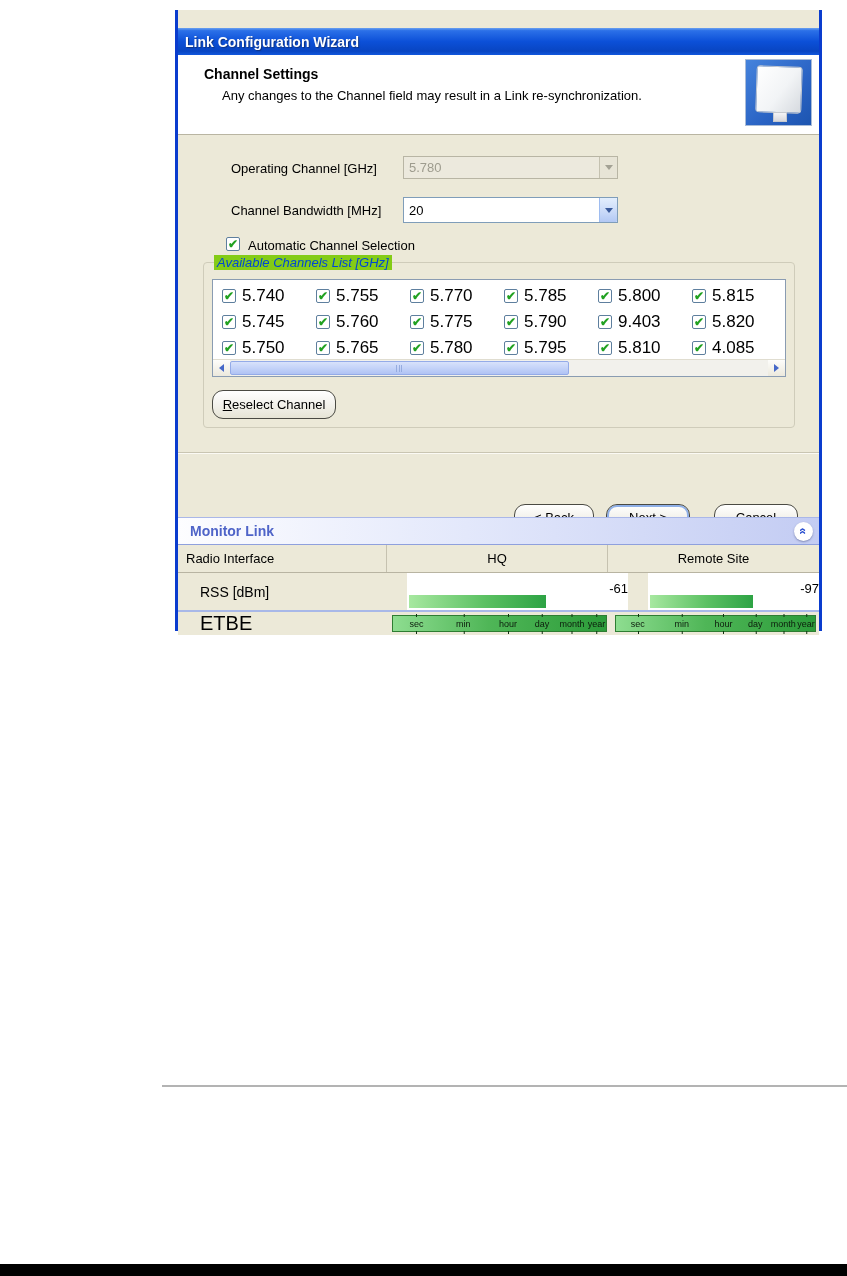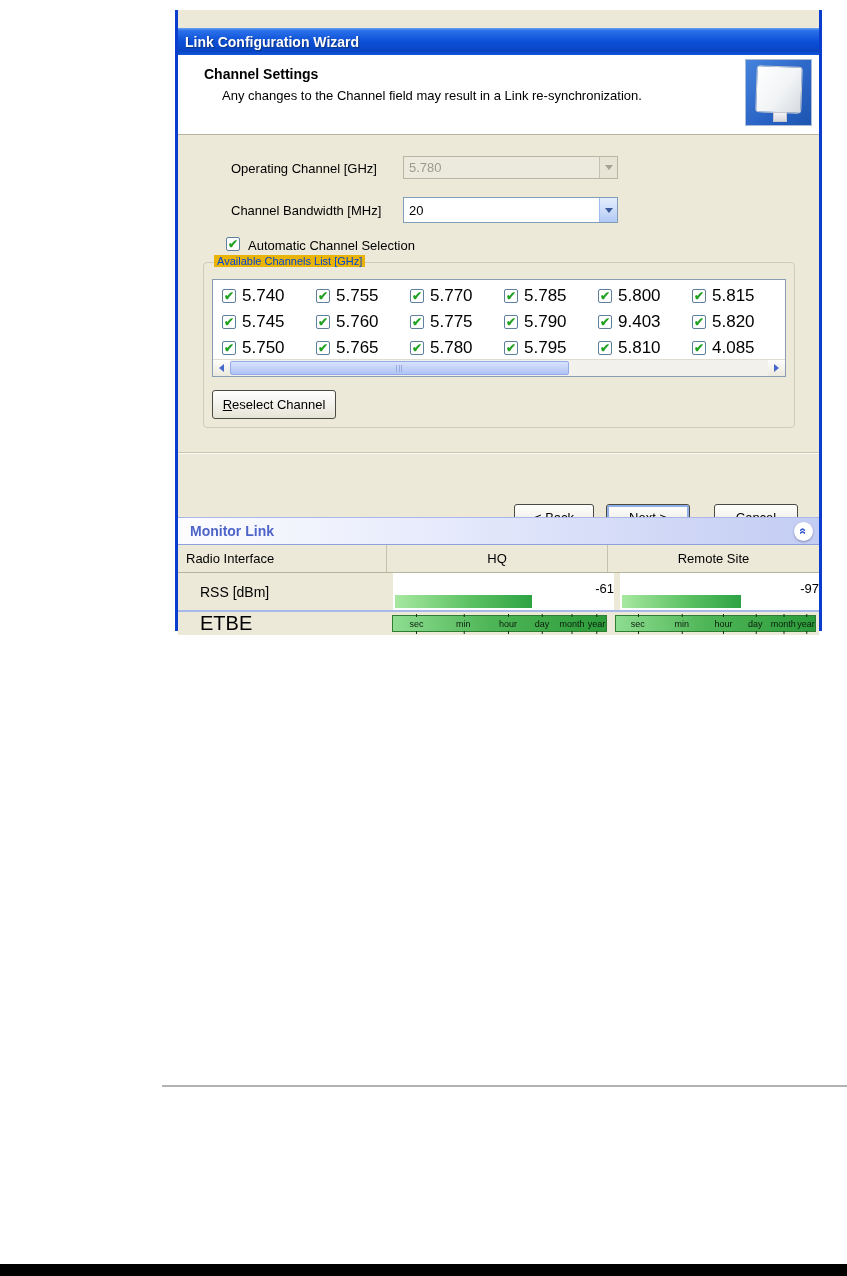--- a/index.html
+++ b/index.html
@@ -74,22 +74,22 @@
     border:1px solid #5e7f9e; border-radius:2px;
     display:flex; align-items:center; justify-content:center;
   }
   .cbx .mark { color:#21a121; font-size:12px; font-weight:bold; line-height:1; margin-top:-1px; }
 
   .groupbox {
     position:absolute; left:25px; top:252px; width:592px; height:166px;
     border:1px solid #cfccba; border-radius:4px;
   }
   .group-legend {
-    position:absolute; left:10px; top:-8px; background:#eab308; padding:0 3px;
-    color:#0046d5; font-size:11px;
+    position:absolute; left:10px; top:-8px; background:#84cc16; padding:0 3px;
+    color:#0046d5; font-size:13px;font-style:italic;
   }
   .listbox {
     position:absolute; left:8px; right:8px; top:16px; height:98px;
     background:#fff; border:1px solid #8a9cb2;
   }
   .chan-grid {
     position:absolute; left:4px; right:4px; top:3px; bottom:18px;
     display:grid; grid-template-columns:repeat(6,1fr); grid-auto-rows:26px;
     align-items:center;
   }
@@ -112,21 +112,21 @@
     position:absolute; left:0; top:1px; bottom:1px; width:63%;
     background:linear-gradient(180deg,#d8e2fb 0%,#c2d1f8 55%,#b0c3f4 100%);
     border:1px solid #94abe8; border-radius:2px;
     display:flex; align-items:center; justify-content:center;
   }
   .grip { width:6px; height:7px;
     background:linear-gradient(90deg,#96acdf 0 1px,transparent 1px 2.5px,#96acdf 2.5px 3.5px,transparent 3.5px 5px,#96acdf 5px 6px);
   }
 
   .btn {
-    position:absolute; height:27px; border:1px solid #4a4a43; border-radius:3px;
+    position:absolute; height:27px; border:1px solid #4a4a43; border-radius:11px;
     background:linear-gradient(180deg,#ffffff 0%,#f4f3ee 45%,#e6e4d5 100%);
     font-size:13px; display:flex; align-items:center; justify-content:center;
     color:#000; cursor:default;margin-top:31px;
   }
   .btn .key { text-decoration:underline; }
   .btn.focused { box-shadow:inset 0 0 0 2px #8fb0e8; }
 
   .divider {
     position:absolute; left:0; right:0; top:442px; height:2px;
     border-top:1px solid #c9c5b2; border-bottom:1px solid #fbfaf4;
@@ -150,21 +150,21 @@
   .mon-head {
     height:28px; flex:0 0 auto; display:grid; grid-template-columns:209px 221px 1fr;
     background:#ece9d8; border-bottom:1px solid #b8b4a2; align-items:center;
     font-size:13px;
   }
   .mon-head .h1 { padding-left:8px; border-right:1px solid #c6c2b0; height:100%; display:flex; align-items:center; }
   .mon-head .h2 { text-align:center; border-right:1px solid #c6c2b0; height:100%; display:flex; align-items:center; justify-content:center; }
   .mon-head .h3 { text-align:center; display:flex; align-items:center; justify-content:center; }
 
   .rss-row {
-    height:37px; flex:0 0 auto; display:grid; grid-template-columns:209px 221px 1fr; column-gap:6px;
+    height:37px; flex:0 0 auto; display:grid; grid-template-columns:209px 221px 1fr; column-gap:20px;
     background:#ece9d8;
   }
   .rss-label { display:flex; align-items:center; padding-left:22px; font-size:14px; }
   .rss-cell { background:#fff; position:relative; }
   .rss-val { text-align:right; font-size:13px; padding-top:8px; }
   .rss-bar {
     position:absolute; left:2px; bottom:2px; height:13px;
     background:linear-gradient(90deg,#a7e8a0 0%,#5cc163 55%,#2da344 100%);
   }
 

